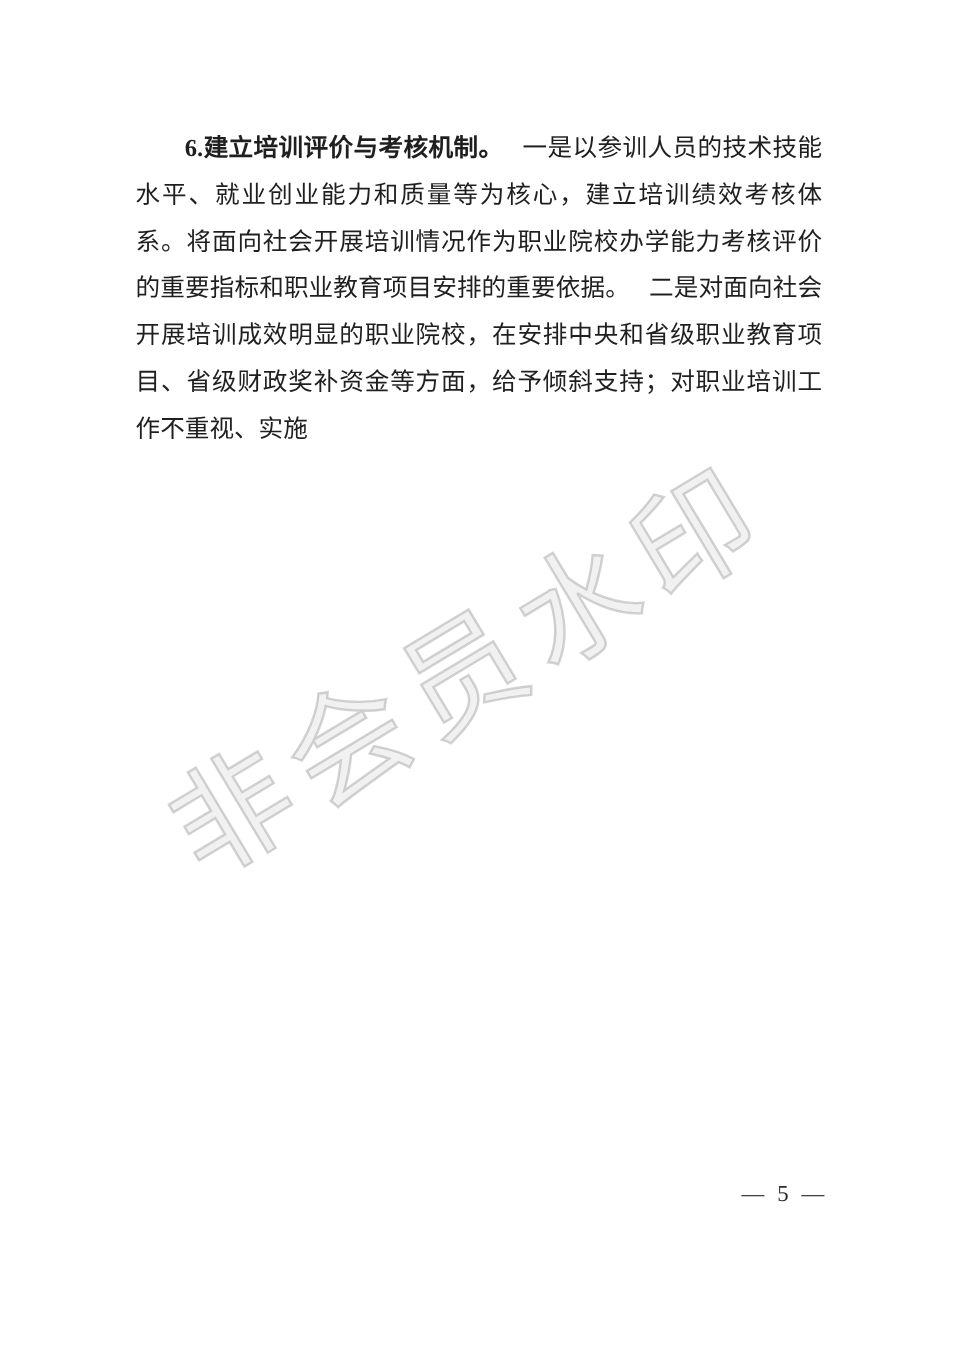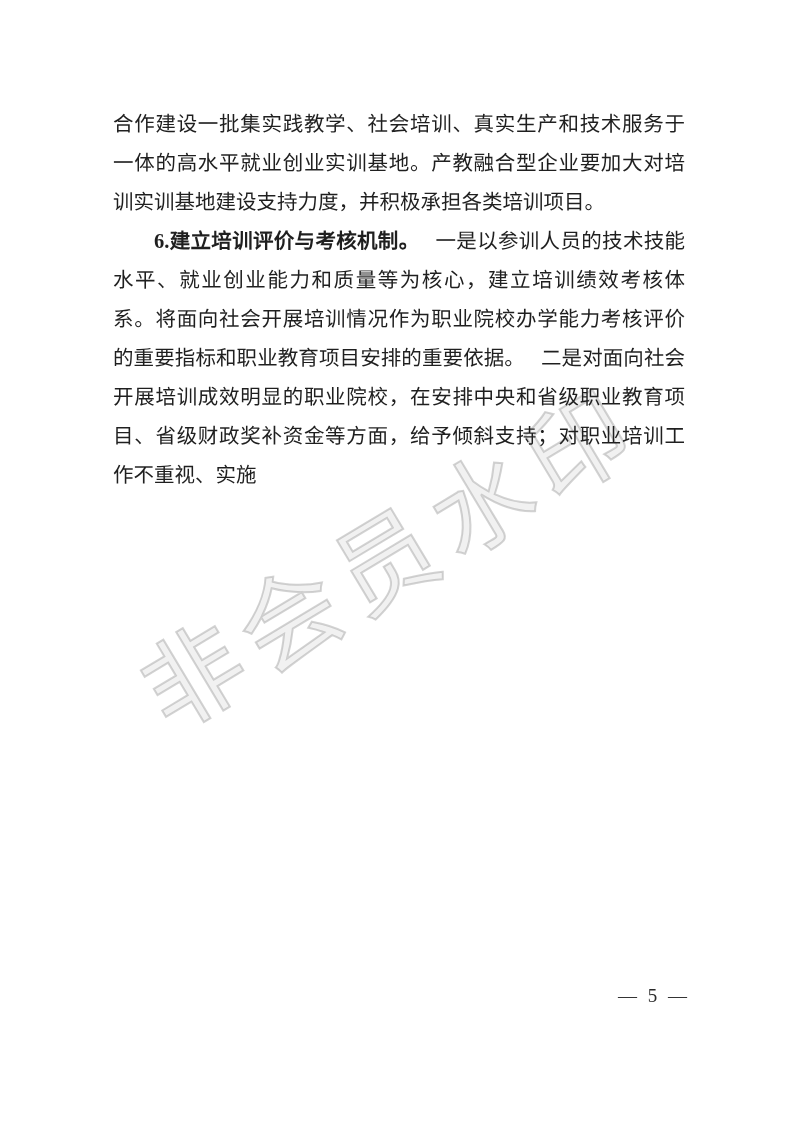--- a/index.html
+++ b/index.html
@@ -63,21 +63,20 @@
 </style>
 </head>
 <body>
 
 <div class="page">
 
   <div class="watermark">非会员水印</div>
 
   <div class="content">
 
-    <p class="para"><span>合作建设一批集实践教学、社会培训、真实生产和技术服务于一体的高水平就业创业实训基地。产教融合型企业要加大对培训实训基地建设支持力度，并积极承担各类培训项目。</span></p>
 
 
 
     <p class="para indent"><span class="kaiti">6.建立培训评价与考核机制。</span><span class="bold">一是</span><span>以参训人员的技术技能水平、就业创业能力和质量等为核心，建立培训绩效考核体系。将面向社会开展培训情况作为职业院校办学能力考核评价的重要指标和职业教育项目安排的重要依据。</span><span class="bold">二是</span><span>对面向社会开展培训成效明显的职业院校，在安排中央和省级职业教育项目、省级财政奖补资金等方面，给予倾斜支持；对职业培训工作不重视、实施</span></p>
 
   </div>
 
   <div class="footer">— 5 —</div>
 
 </div>

